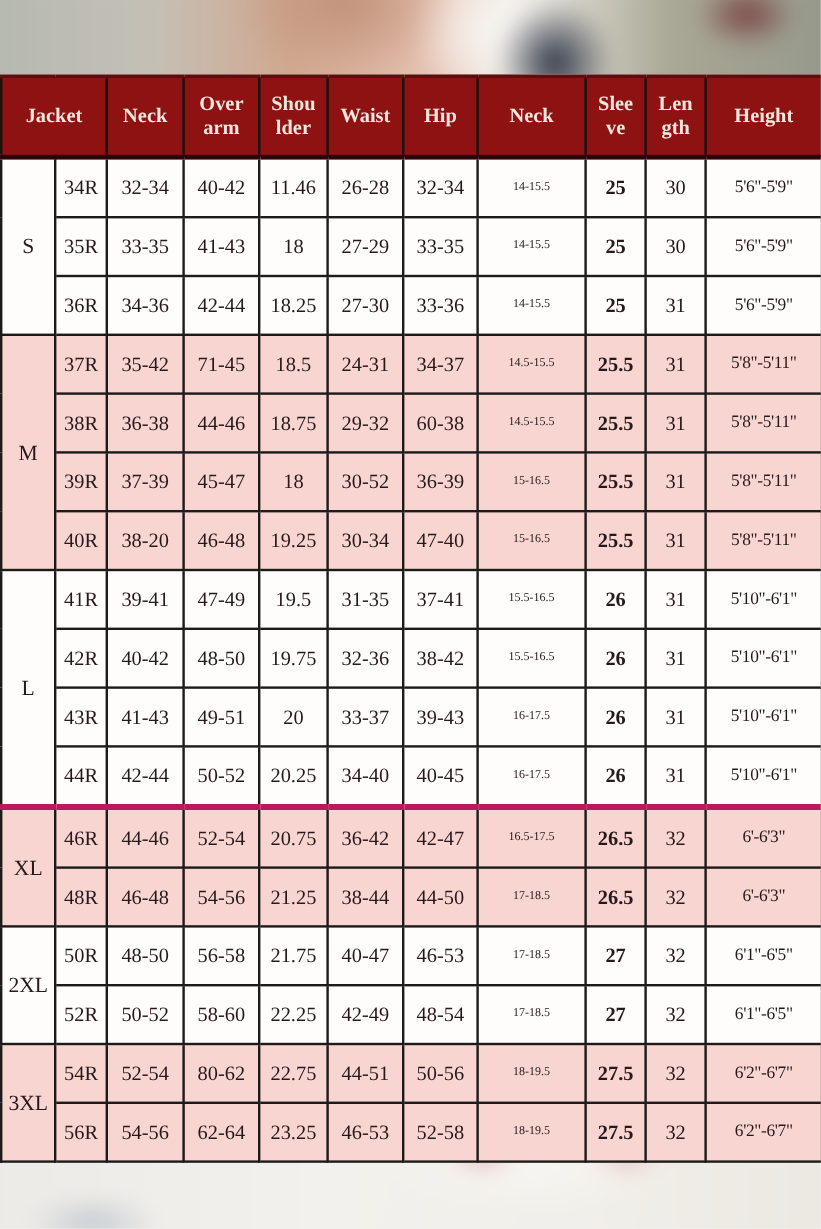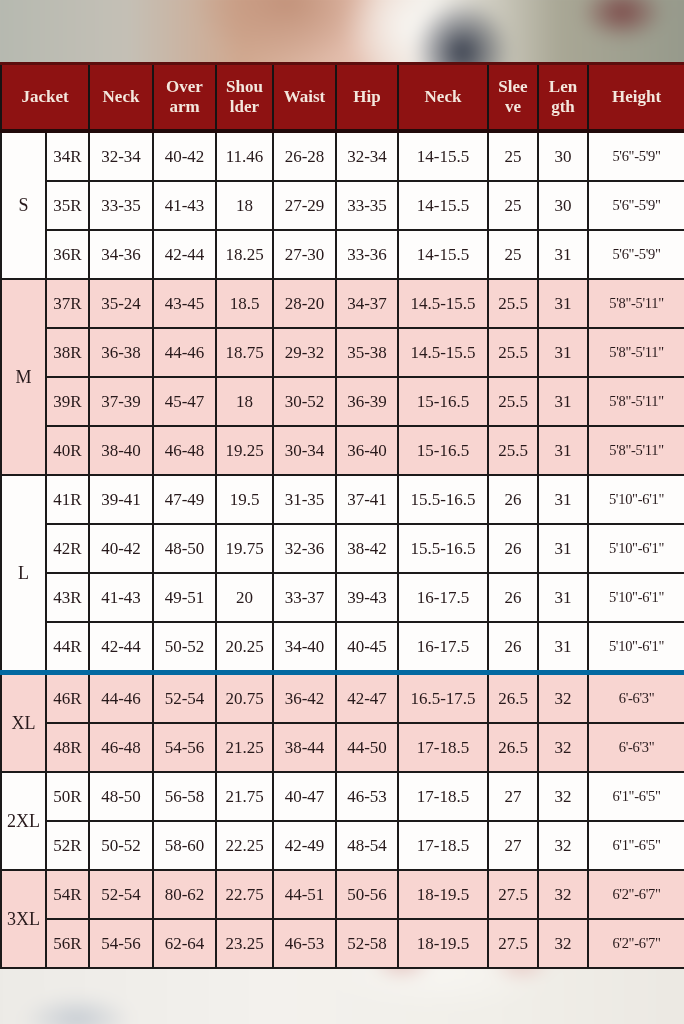--- a/index.html
+++ b/index.html
@@ -40,25 +40,25 @@
     background:#8e1212;color:#f3e7dd;font-weight:bold;font-size:17px;
     border:2px solid #161313;border-bottom:4px solid #210a0a;border-top:3px solid #5c0d0d;
     height:62px;line-height:1.2;padding:1px 2px;text-align:center;
   }
   .size-chart td{
     border:2px solid #1c1a1a;text-align:center;vertical-align:middle;
     font-size:17px;color:#27191b;padding:0 1px;height:47px;line-height:1.05;
   }
   .size-chart tr.white td{background:#fefdfc;}
   .size-chart tr.pink  td{background:#f8d5d1;}
-  .size-chart td.sleeve{font-weight:normal;}
-  .size-chart td.neck{font-size:17px;}
+  .size-chart td.sleeve{font-weight:bold;}
+  .size-chart td.neck{font-size:10px;}
   .size-chart td.height{font-size:14.5px;letter-spacing:-0.3px;}
   .size-chart td.group{font-size:18px;}
-  .size-chart tr.thick-top td{border-top:5px solid #0369a1;}
+  .size-chart tr.thick-top td{border-top:5px solid #be185d;}
 </style>
 </head>
 <body>
 
 <div class="stage">
   <div class="photo-top">
     <div class="blur-layer"></div>
   </div>
   <div class="photo-bottom">
     <div class="blur-layer"></div>
@@ -126,61 +126,61 @@
           <td>27-30</td>
           <td>33-36</td>
           <td class="neck">14-15.5</td>
           <td class="sleeve">25</td>
           <td>31</td>
           <td class="height">5'6"-5'9"</td>
         </tr>
         <tr class="pink">
           <td rowspan="4" class="group">M</td>
           <td>37R</td>
-          <td>35-24</td>
-          <td>43-45</td>
+          <td>35-42</td>
+          <td>71-45</td>
           <td>18.5</td>
-          <td>28-20</td>
+          <td>24-31</td>
           <td>34-37</td>
           <td class="neck">14.5-15.5</td>
           <td class="sleeve">25.5</td>
           <td>31</td>
           <td class="height">5'8"-5'11"</td>
         </tr>
         <tr class="pink">
           <td>38R</td>
           <td>36-38</td>
           <td>44-46</td>
           <td>18.75</td>
           <td>29-32</td>
-          <td>35-38</td>
+          <td>60-38</td>
           <td class="neck">14.5-15.5</td>
           <td class="sleeve">25.5</td>
           <td>31</td>
           <td class="height">5'8"-5'11"</td>
         </tr>
         <tr class="pink">
           <td>39R</td>
           <td>37-39</td>
           <td>45-47</td>
           <td>18</td>
           <td>30-52</td>
           <td>36-39</td>
           <td class="neck">15-16.5</td>
           <td class="sleeve">25.5</td>
           <td>31</td>
           <td class="height">5'8"-5'11"</td>
         </tr>
         <tr class="pink">
           <td>40R</td>
-          <td>38-40</td>
+          <td>38-20</td>
           <td>46-48</td>
           <td>19.25</td>
           <td>30-34</td>
-          <td>36-40</td>
+          <td>47-40</td>
           <td class="neck">15-16.5</td>
           <td class="sleeve">25.5</td>
           <td>31</td>
           <td class="height">5'8"-5'11"</td>
         </tr>
         <tr class="white">
           <td rowspan="4" class="group">L</td>
           <td>41R</td>
           <td>39-41</td>
           <td>47-49</td>

